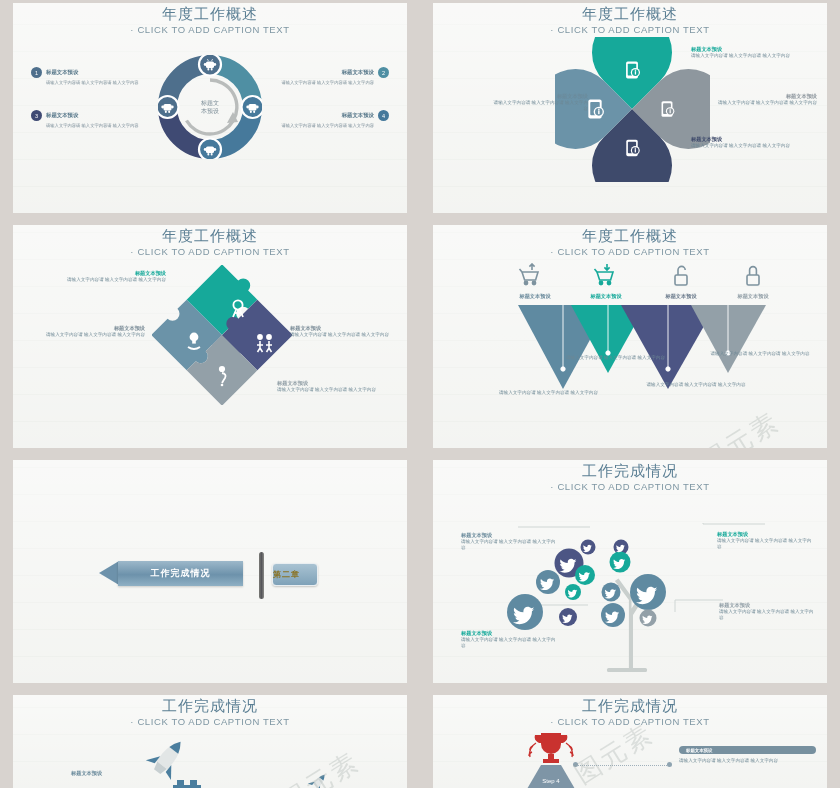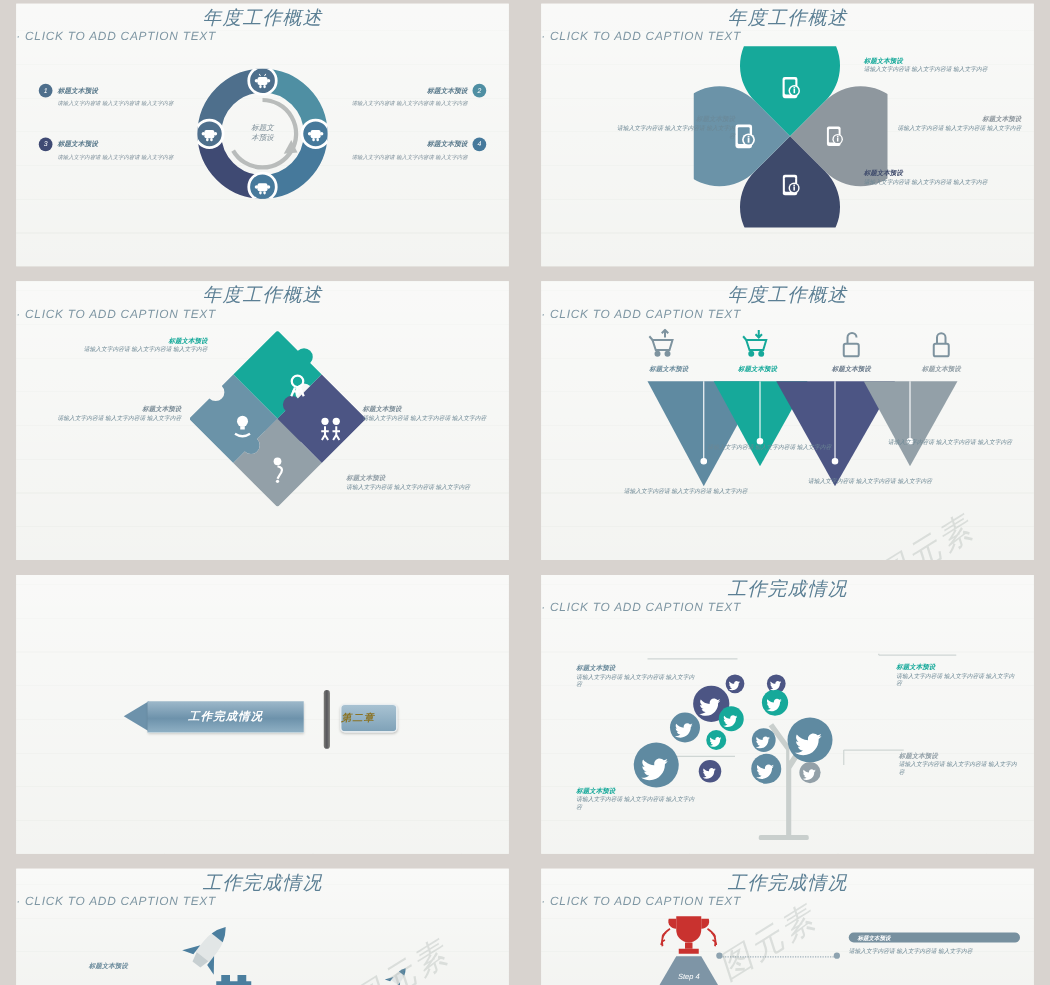--- a/index.html
+++ b/index.html
@@ -8,38 +8,38 @@
     background:#d8d3cf;
     font-family:"Liberation Sans","DejaVu Sans",sans-serif;
     overflow:hidden;
   }
   .grid{
     position:relative;width:840px;height:788px;
     display:grid;
     grid-template-columns:420px 420px;
     grid-template-rows:222px 235px 235px 96px;
   }
-  .cellwrap{position:relative;padding:3px 13px 9px 13px;box-sizing:border-box;font-style:italic;}
+  .cellwrap{position:relative;padding:3px 13px 9px 13px;box-sizing:border-box;}
   .slide{
     position:relative;width:100%;height:100%;
     background:
       linear-gradient(180deg,rgba(255,255,255,.55),rgba(255,255,255,.1)),
       repeating-linear-gradient(0deg,#f2f3f0 0px,#f2f3f0 26px,#eceeea 26px,#eceeea 27px),
       repeating-linear-gradient(90deg,rgba(225,227,222,0) 0px,rgba(225,227,222,0) 118px,rgba(214,218,211,.5) 118px,rgba(214,218,211,.5) 119px);
     background-color:#f1f2ef;
     overflow:hidden;
   }
   
   .ttl{
     position:absolute;left:0;right:0;top:2px;text-align:center;
     font-size:15px;color:#5b7f94;letter-spacing:1px;font-weight:normal;
     font-family:"DejaVu Sans",sans-serif;
   }
   .sub{
-    position:absolute;left:0;right:0;top:21px;
+    position:absolute;left:0;right:0;top:21px;text-align:center;
     font-size:9.5px;color:#7e96a3;letter-spacing:.6px;
   }
   .cap-small{font-size:4.6px;color:#6c8794;line-height:1.45;}
   .cap-ttl{font-size:5.2px;font-weight:bold;line-height:1.3;}
   .wm{
     position:absolute;right:-6px;bottom:2px;width:120px;height:70px;
     color:rgba(150,160,158,.28);font-size:26px;
     transform:rotate(-32deg);transform-origin:bottom right;
     pointer-events:none;user-select:none;letter-spacing:3px;
     font-family:"DejaVu Sans",sans-serif;

